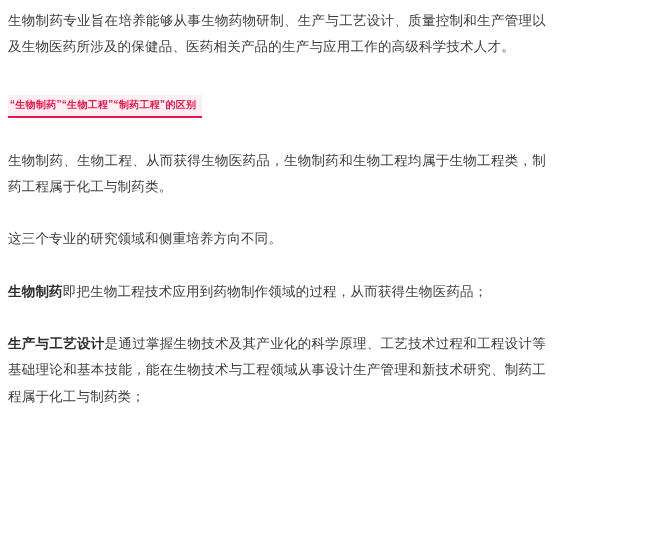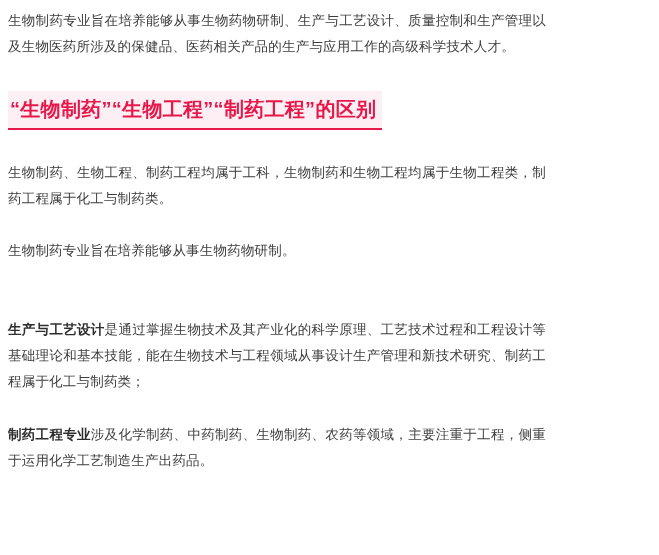--- a/index.html
+++ b/index.html
@@ -30,21 +30,21 @@
   .spacer-lg { height: 30px; }
   .spacer-md { height: 26px; }
   .heading-wrap {
     margin: 0;
     padding: 0;
   }
   .heading {
     display: inline-block;
     color: #e8174a;
     font-weight: bold;
-    font-size: 20px;
+    font-size: 10px;
     line-height: 1.6;
     background: linear-gradient(to bottom, #fdf0f4 0%, #fdeef3 100%);
     border-bottom: 2px solid #e8174a;
     padding: 2px 6px 3px 2px;
     letter-spacing: 0.3px;
   }
   .bold {
     font-weight: bold;
     color: #2e2e2e;
   }
@@ -60,30 +60,30 @@
   <p class="para body-text">生物制药专业旨在培养能够从事生物药物研制、生产与工艺设计、质量控制和生产管理以及生物医药所涉及的保健品、医药相关产品的生产与应用工作的高级科学技术人才。</p>
 
   <div class="spacer-lg"></div>
 
   <div class="heading-wrap">
     <span class="heading">“生物制药”“生物工程”“制药工程”的区别</span>
   </div>
 
   <div class="spacer-lg"></div>
 
-  <p class="para body-text">生物制药、生物工程、制药工程均属于工科，生物制药和生物工程均属于生物工程类，制药工程属于化工与制药类。</p>
+  <p class="para body-text">生物制药、生物工程、从而获得生物医药品，生物制药和生物工程均属于生物工程类，制药工程属于化工与制药类。</p>
 
   <div class="spacer-md"></div>
 
-  <p class="para body-text">生物制药专业旨在培养能够从事生物药物研制。</p>
+  <p class="para body-text">这三个专业的研究领域和侧重培养方向不同。</p>
 
   <div class="spacer-md"></div>
 
+  <p class="para"><span class="bold">生物制药</span><span class="body-text">即把生物工程技术应用到药物制作领域的过程，从而获得生物医药品；</span></p>
 
   <div class="spacer-md"></div>
 
   <p class="para"><span class="bold">生产与工艺设计</span><span class="body-text">是通过掌握生物技术及其产业化的科学原理、工艺技术过程和工程设计等基础理论和基本技能，能在生物技术与工程领域从事设计生产管理和新技术研究、制药工程属于化工与制药类；</span></p>
 
   <div class="spacer-md"></div>
 
-  <p class="para"><span class="bold">制药工程专业</span><span class="body-text">涉及化学制药、中药制药、生物制药、农药等领域，主要注重于工程，侧重于运用化学工艺制造生产出药品。</span></p>
 
 </div>
 
 </body></html>

